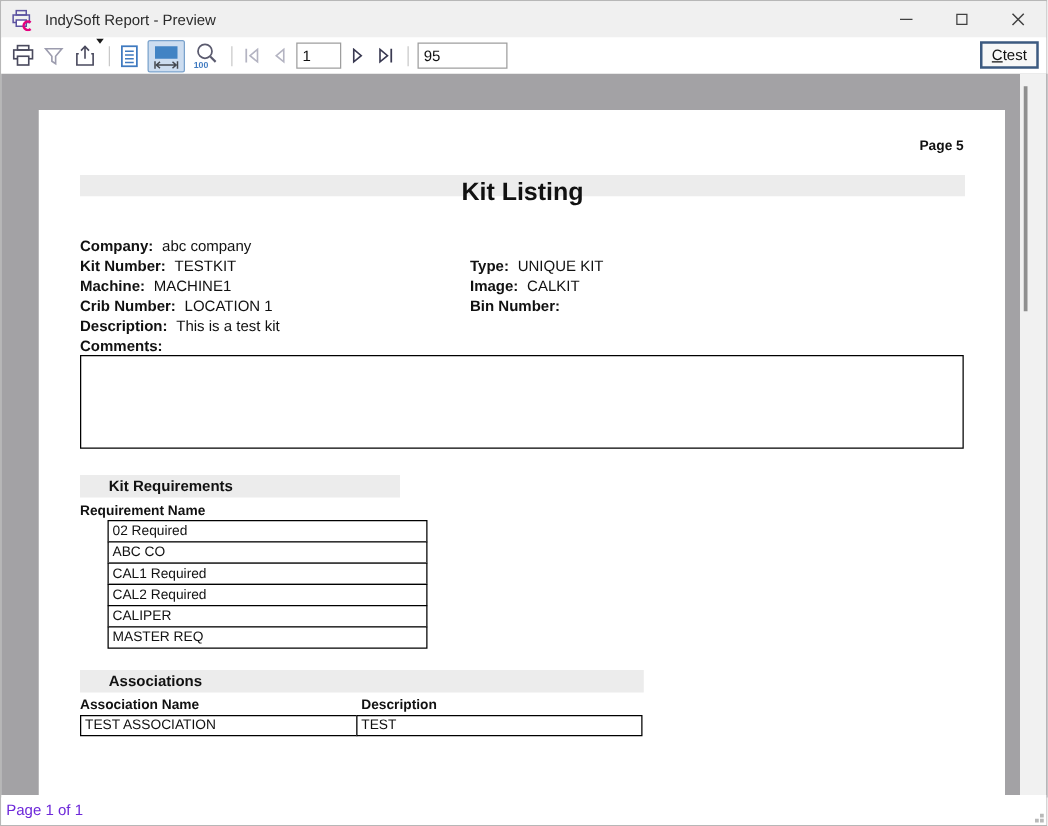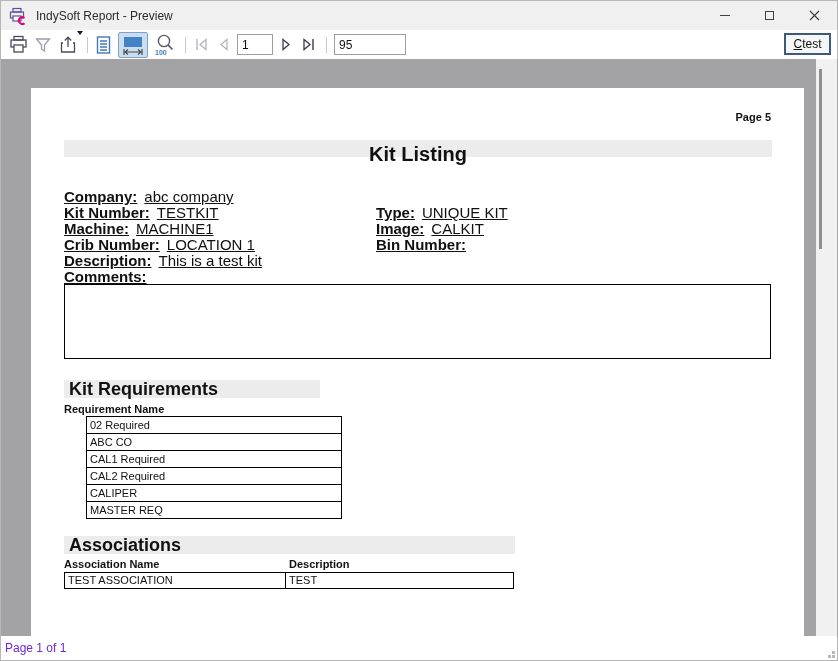--- a/index.html
+++ b/index.html
@@ -61,30 +61,30 @@
     background:#ffffff; color:#111;
   }
   .page-number { position:absolute; top:23px; right:33px; font-size:11px; font-weight:bold; }
   .report-title-banner {
     position:absolute; left:33px; top:52px; width:708px; height:17px;
     background:#ececec; text-align:center; line-height:29px;
     font-size:20px; font-weight:bold; letter-spacing:0px;
   }
   .details-left { position:absolute; left:33px; top:101px; }
   .details-right { position:absolute; left:345px; top:117px; }
-  .detail-row { height:16px; line-height:16px; font-size:15px; white-space:nowrap;text-decoration:underline; }
+  .detail-row { height:16px; line-height:16px; font-size:12px; white-space:nowrap; }
   .detail-row .lbl { font-weight:bold; }
   .detail-row .val { margin-left:7px; }
   .comments-box {
     position:absolute; left:33px; top:196px; width:707px; height:75px;
     border:1px solid #000; background:#fff;
   }
   .section-banner {
     position:absolute; height:18px; background:#ececec;
-    font-size:18px; font-weight:bold; line-height:18px; padding-left:5px;
+    font-size:12px; font-weight:bold; line-height:18px; padding-left:23px;
   }
   .banner-kitreq { left:33px; top:292px; width:256px; }
   .banner-assoc { left:33px; top:448px; width:451px; }
   .col-header { position:absolute; font-size:11px; font-weight:bold; }
   .req-list { position:absolute; left:33px; top:328px; width:256px;margin-left:22px; }
   .req-row {
     width:256px; height:18px; border:1px solid #000; margin-top:-1px;
     font-size:11px; line-height:16px; padding-left:3px; background:#fff;
   }
   .req-row:first-child { margin-top:0; }

